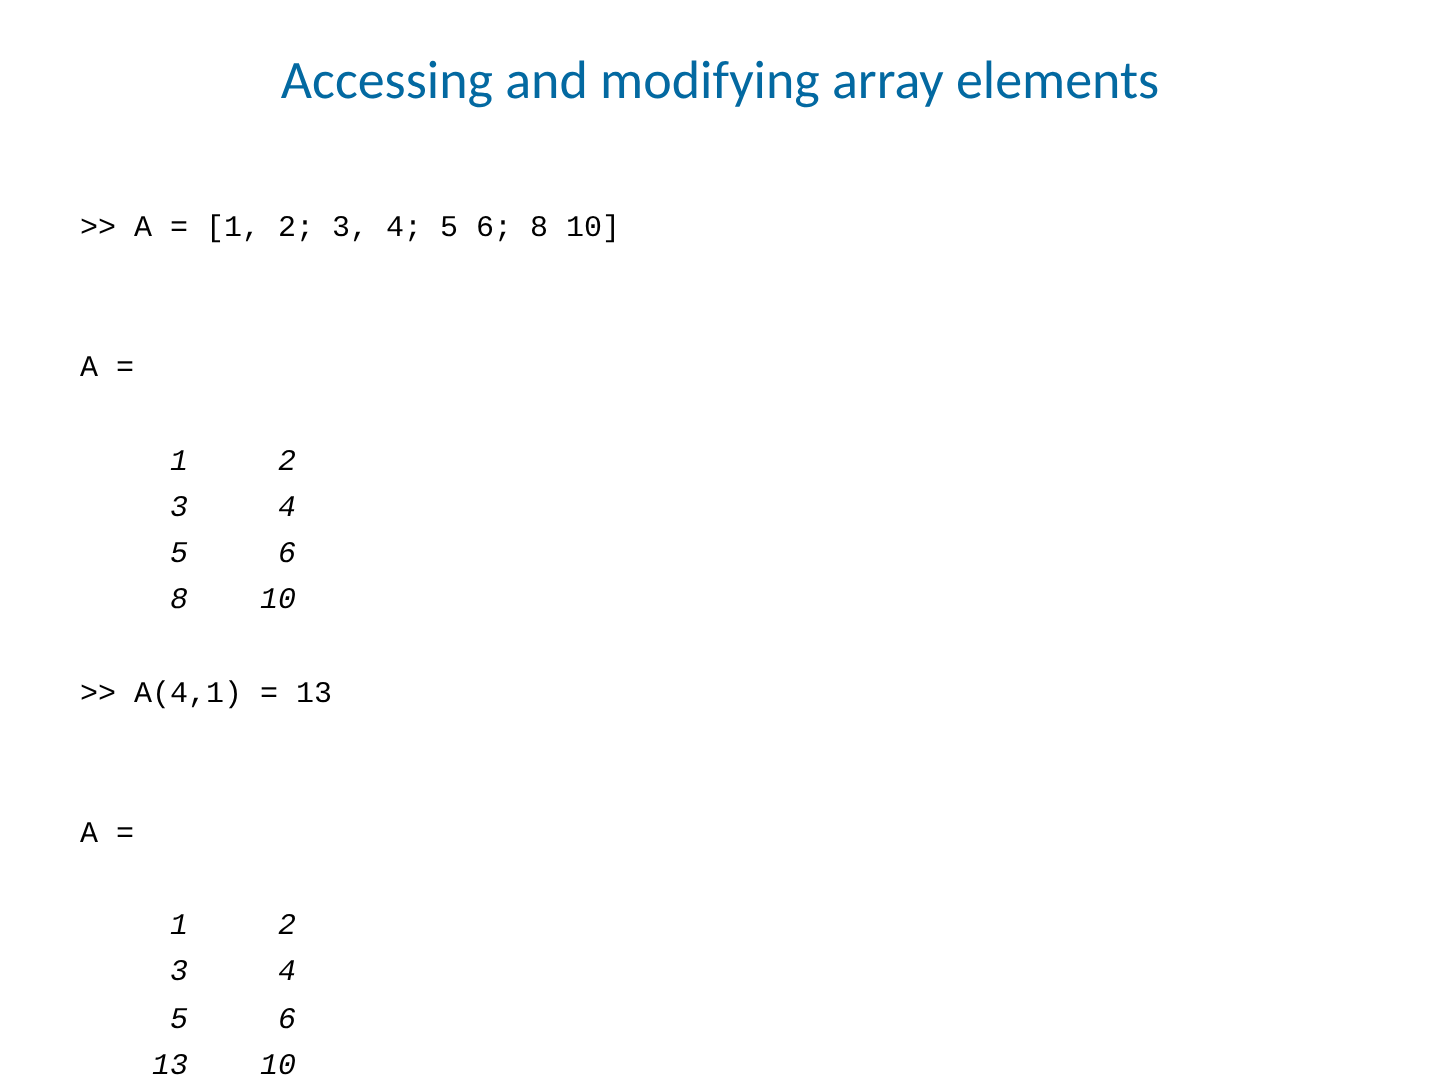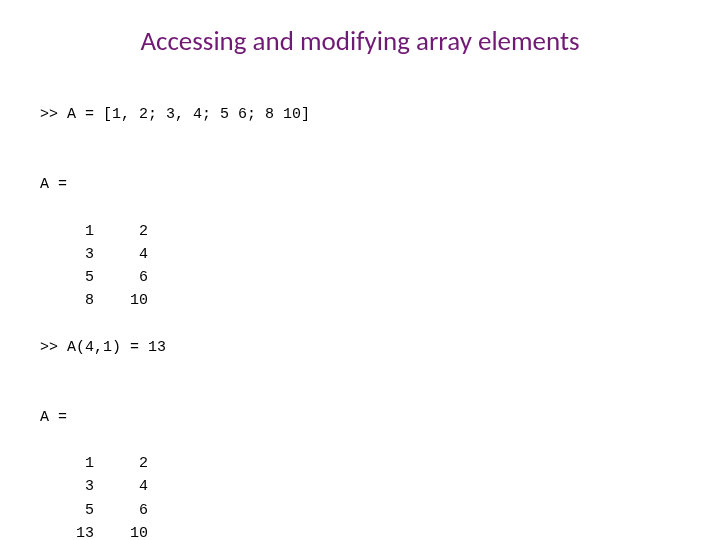--- a/index.html
+++ b/index.html
@@ -16,37 +16,38 @@
     position: relative;
     box-sizing: border-box;
   }
   .title {
     position: absolute;
     top: 24px;
     left: 0;
     width: 720px;
     text-align: center;
     font-size: 27px;
-    color: #701a75;
+    color: #0369a1;
     font-weight: 400;
     font-family: Calibri, "Segoe UI", Arial, sans-serif;
   }
   .code {
     position: absolute;
     top: 80px;
     left: 40px;
     font-family: "Courier New", Courier, monospace;
     font-size: 15px;
     color: #000000;
     white-space: pre;
     line-height: 1.55;
   }
   .matrix {
     display: inline-block;
     white-space: pre;
+    font-style: italic;
   }
 </style>
 </head>
 <body>
 
 <div class="slide">
   <div class="title">Accessing and modifying array elements</div>
 
   <div class="code">
 <span>&gt;&gt; A = [1, 2; 3, 4; 5 6; 8 10]</span>

